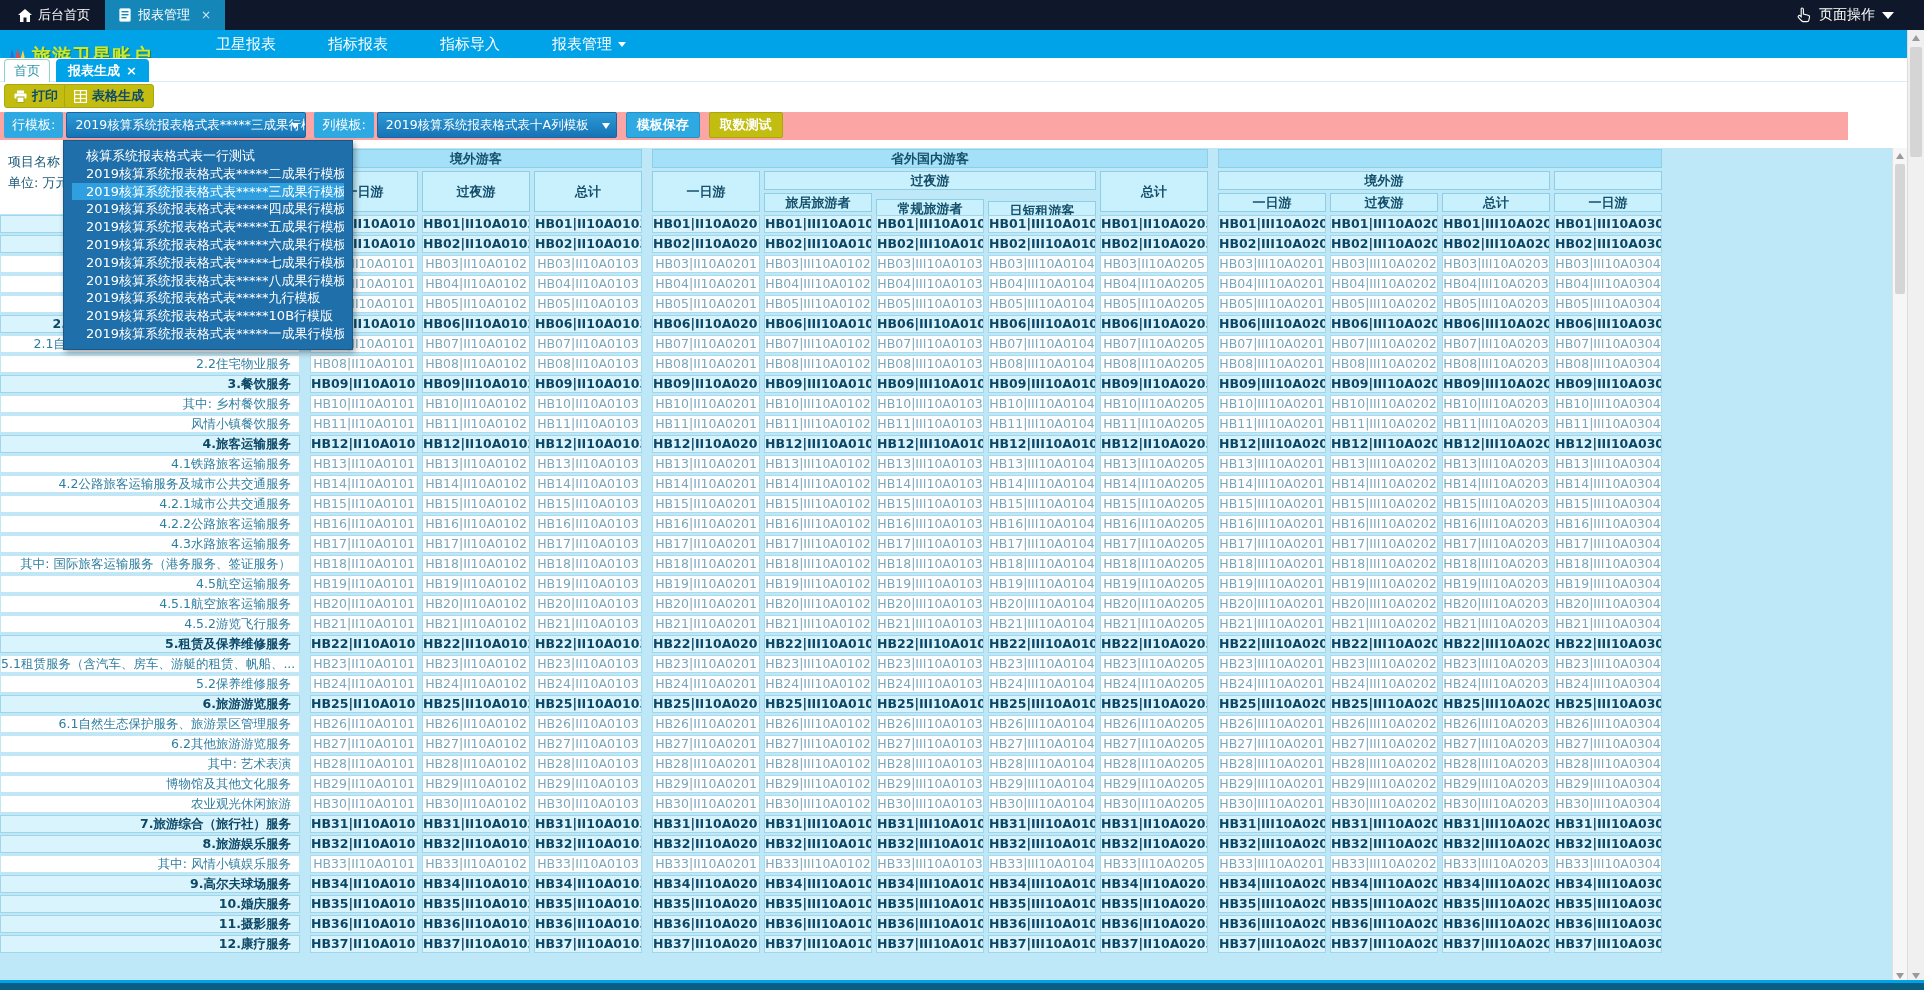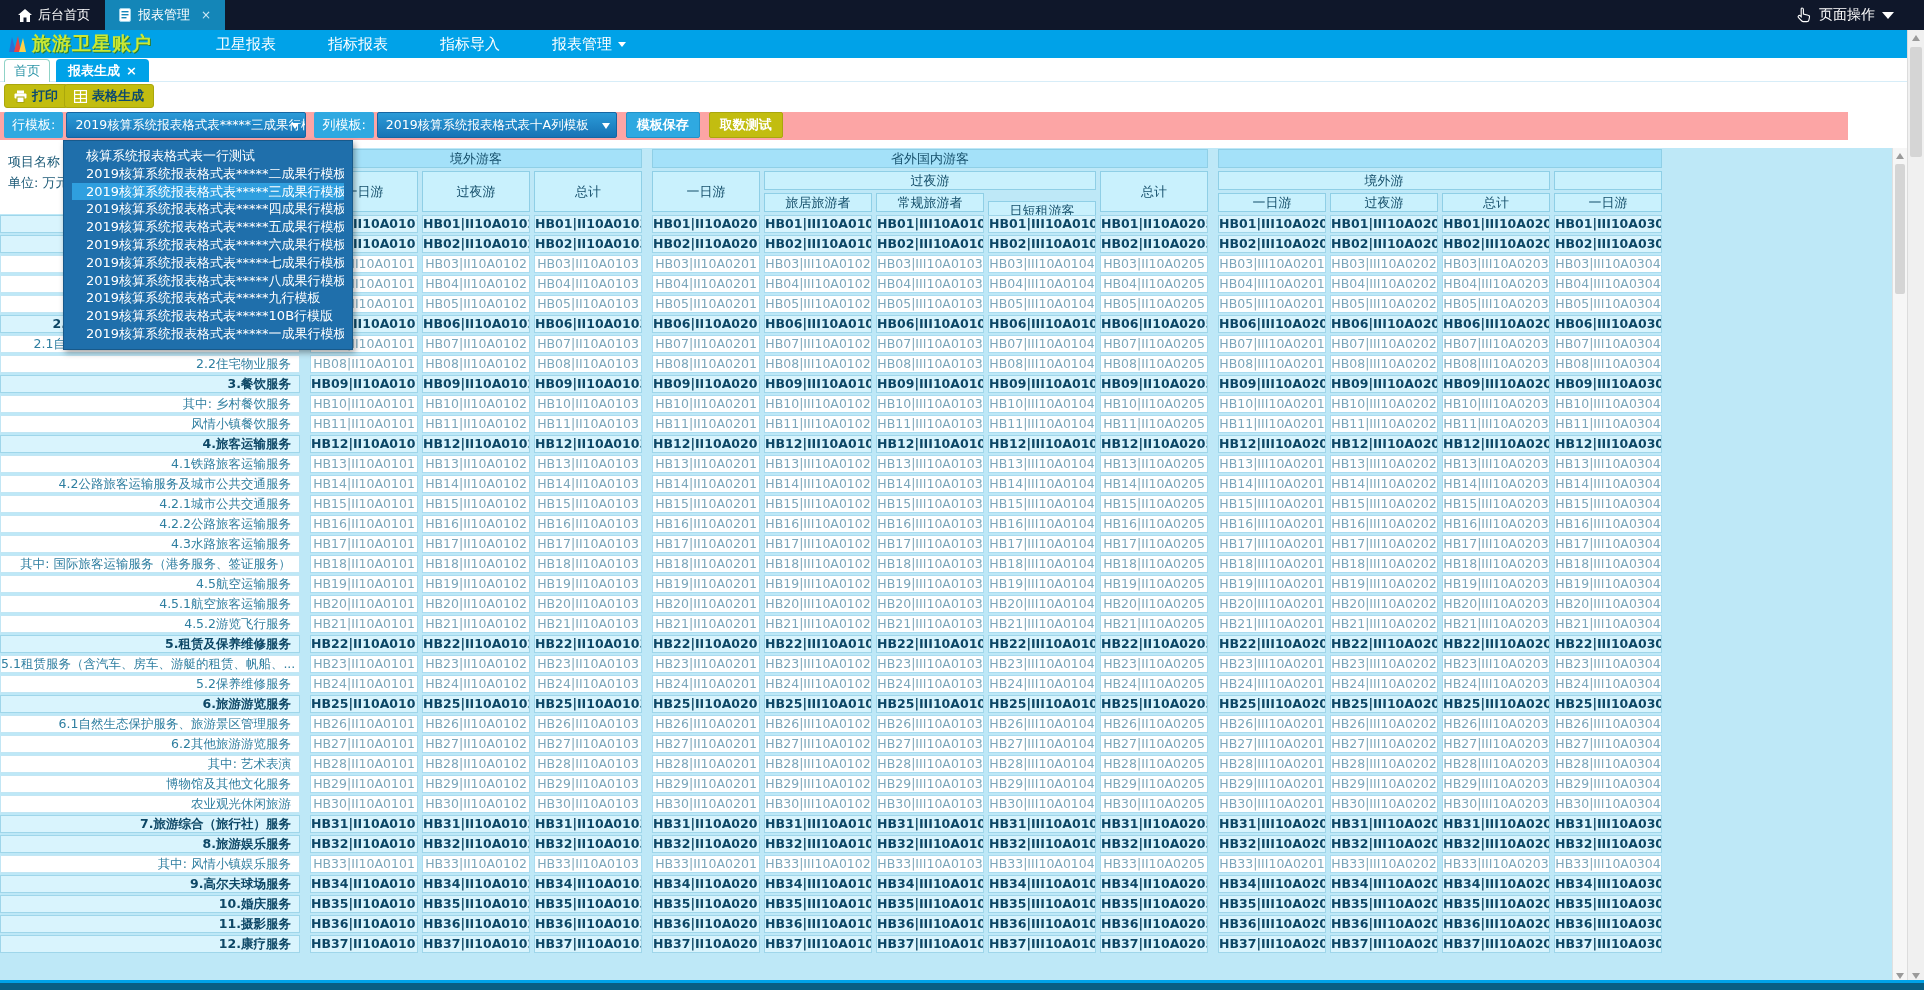--- a/index.html
+++ b/index.html
@@ -11,21 +11,21 @@
   .topbar { position:absolute; left:0; top:0; width:1924px; height:30px; background:#0f172a; color:#fff; }
   .tb-home { position:absolute; left:8px; top:0; height:30px; display:flex; align-items:center; gap:6px; font-size:13px; color:#fff; cursor:pointer; padding:0 10px; }
   .tb-tab { position:absolute; left:105px; top:0; height:30px; background:#1486b8; display:flex; align-items:center; gap:7px; font-size:13px; padding:0 14px; color:#fff; }
   .tb-close { font-size:12px; color:#cfe9f5; margin-left:4px; }
   .tb-ops { position:absolute; right:30px; top:0; height:30px; display:flex; align-items:center; gap:7px; font-size:14px; color:#fff; }
   .caret-down { width:0; height:0; border-left:6px solid transparent; border-right:6px solid transparent; border-top:7px solid #fff; display:inline-block; }
   .caret-down.small { border-left-width:4px; border-right-width:4px; border-top-width:5px; }
 
   
   .navbar { position:absolute; left:0; top:30px; width:1924px; height:28px; background:#00a2e8; }
-  .brand { position:absolute; left:6px; top:0; height:28px; display:flex; align-items:center; gap:4px; }
+  .brand { position:absolute; left:6px; top:12px; height:28px; display:flex; align-items:center; gap:4px; }
   .brand-text { font-size:19px; font-weight:bold; color:#c9e834; text-shadow:1px 1px 0 #2f7d2f; letter-spacing:1px; }
   .nav-items { position:absolute; left:190px; top:0; height:28px; display:flex; }
   .nav-item { height:28px; display:flex; align-items:center; padding:0 26px; color:#fff; font-size:15px; cursor:pointer; gap:6px; }
 
   
   .tabrow { position:absolute; left:0; top:58px; width:1924px; height:24px; background:#fff; border-bottom:1px solid #d7edf8; }
   .ptab-home { position:absolute; left:4px; top:1px; width:46px; height:23px; background:#fff; border:1px solid #8fd3c7; border-bottom:none; border-radius:4px 4px 0 0; color:#2e96a8; font-size:13px; display:flex; align-items:center; justify-content:center; cursor:pointer; }
   .ptab-active { position:absolute; left:56px; top:1px; height:23px; padding:0 12px; background:#00a2e8; border-radius:4px 4px 0 0; color:#fff; font-size:13px; font-weight:bold; display:flex; align-items:center; gap:6px; cursor:pointer; }
   .ptab-close { font-weight:bold; font-size:13px; }
 
@@ -47,21 +47,21 @@
   .bbtn.yellow { background:#c2bd10; border-color:#aaa70c; }
 
   
   .dropdown { position:absolute; left:63px; top:140px; width:290px; background:#1f6fab; border:1px solid #18598a; box-shadow:2px 3px 6px rgba(0,0,0,.35); padding:6px 8px; z-index:50; }
   .opt { height:17.8px; line-height:17.8px; color:#fff; font-size:13px; padding:0 14px; white-space:nowrap; overflow:hidden; cursor:pointer; }
   .opt.sel-opt { background:#2f9fdf; }
 
   
   .tablewrap { position:absolute; left:0; top:148px; width:1892px; height:835px; background:#bee8f7; overflow:hidden; }
   .thead { position:relative; height:66px; }
-  .hcell { position:absolute; background:#c9f1fd; border:1px solid #8fcfe6; color:#154f6b; font-size:13px; font-weight:normal; display:flex; align-items:center; justify-content:center; white-space:nowrap; overflow:hidden; }
+  .hcell { position:absolute; background:#c9f1fd; border:1px solid #8fcfe6; color:#154f6b; font-size:13px; font-weight:bold; display:flex; align-items:center; justify-content:center; white-space:nowrap; overflow:hidden; }
   .hcell.top { background:#a4e1f9; }
   .corner { position:absolute; left:0; top:0; width:300px; height:66px; background:#fff; color:#1c5a77; font-size:13px; padding:3px 8px; line-height:21px; }
   .tbody { position:relative; }
   .trow { display:flex; height:20px; }
   .tcell { height:18px; margin-top:1px; background:#fff; border:1px solid #aadcf0; font-size:12.5px; color:#7ba6bb; line-height:16px; text-align:center; white-space:nowrap; overflow:hidden; }
   .label-cell { width:300px; text-align:right; padding-right:8px; border-color:#c2e6f4; color:#2e7ea0; }
   .code-cell { width:108px; margin-left:4px; }
   .group-start { margin-left:10px; }
   .boldrow .tcell { background:#d9f4fd; border-color:#9fd6ea; color:#0d4766; font-weight:bold; }
 
@@ -194,21 +194,21 @@
       <div class="hcell" style="left:310px;top:23px;width:108px;height:41px">一日游</div>
       <div class="hcell" style="left:422px;top:23px;width:108px;height:41px">过夜游</div>
       <div class="hcell" style="left:534px;top:23px;width:108px;height:41px">总计</div>
       <div class="hcell" style="left:652px;top:23px;width:108px;height:41px">一日游</div>
       <div class="hcell" style="left:764px;top:23px;width:332px;height:19px">过夜游</div>
       <div class="hcell" style="left:1100px;top:23px;width:108px;height:41px">总计</div>
       <div class="hcell" style="left:1218px;top:23px;width:332px;height:19px">境外游</div>
       <div class="hcell" style="left:1554px;top:23px;width:108px;height:19px"></div>
 
       <div class="hcell" style="left:764px;top:45px;width:108px;height:19px">旅居旅游者</div>
-      <div class="hcell" style="left:876px;top:45px;width:108px;height:19px">常规旅游者</div>
+      <div class="hcell" style="left:876px;top:51px;width:108px;height:19px">常规旅游者</div>
       <div class="hcell" style="left:988px;top:53px;width:108px;height:19px">日短租游客</div>
       <div class="hcell" style="left:1218px;top:45px;width:108px;height:19px">一日游</div>
       <div class="hcell" style="left:1330px;top:45px;width:108px;height:19px">过夜游</div>
       <div class="hcell" style="left:1442px;top:45px;width:108px;height:19px">总计</div>
       <div class="hcell" style="left:1554px;top:45px;width:108px;height:19px">一日游</div>
     </div>
     <div class="tbody">
         <div class="trow boldrow">
           <div class="tcell label-cell"></div>
           <div class="tcell code-cell group-start">HB01|II10A0101</div>

